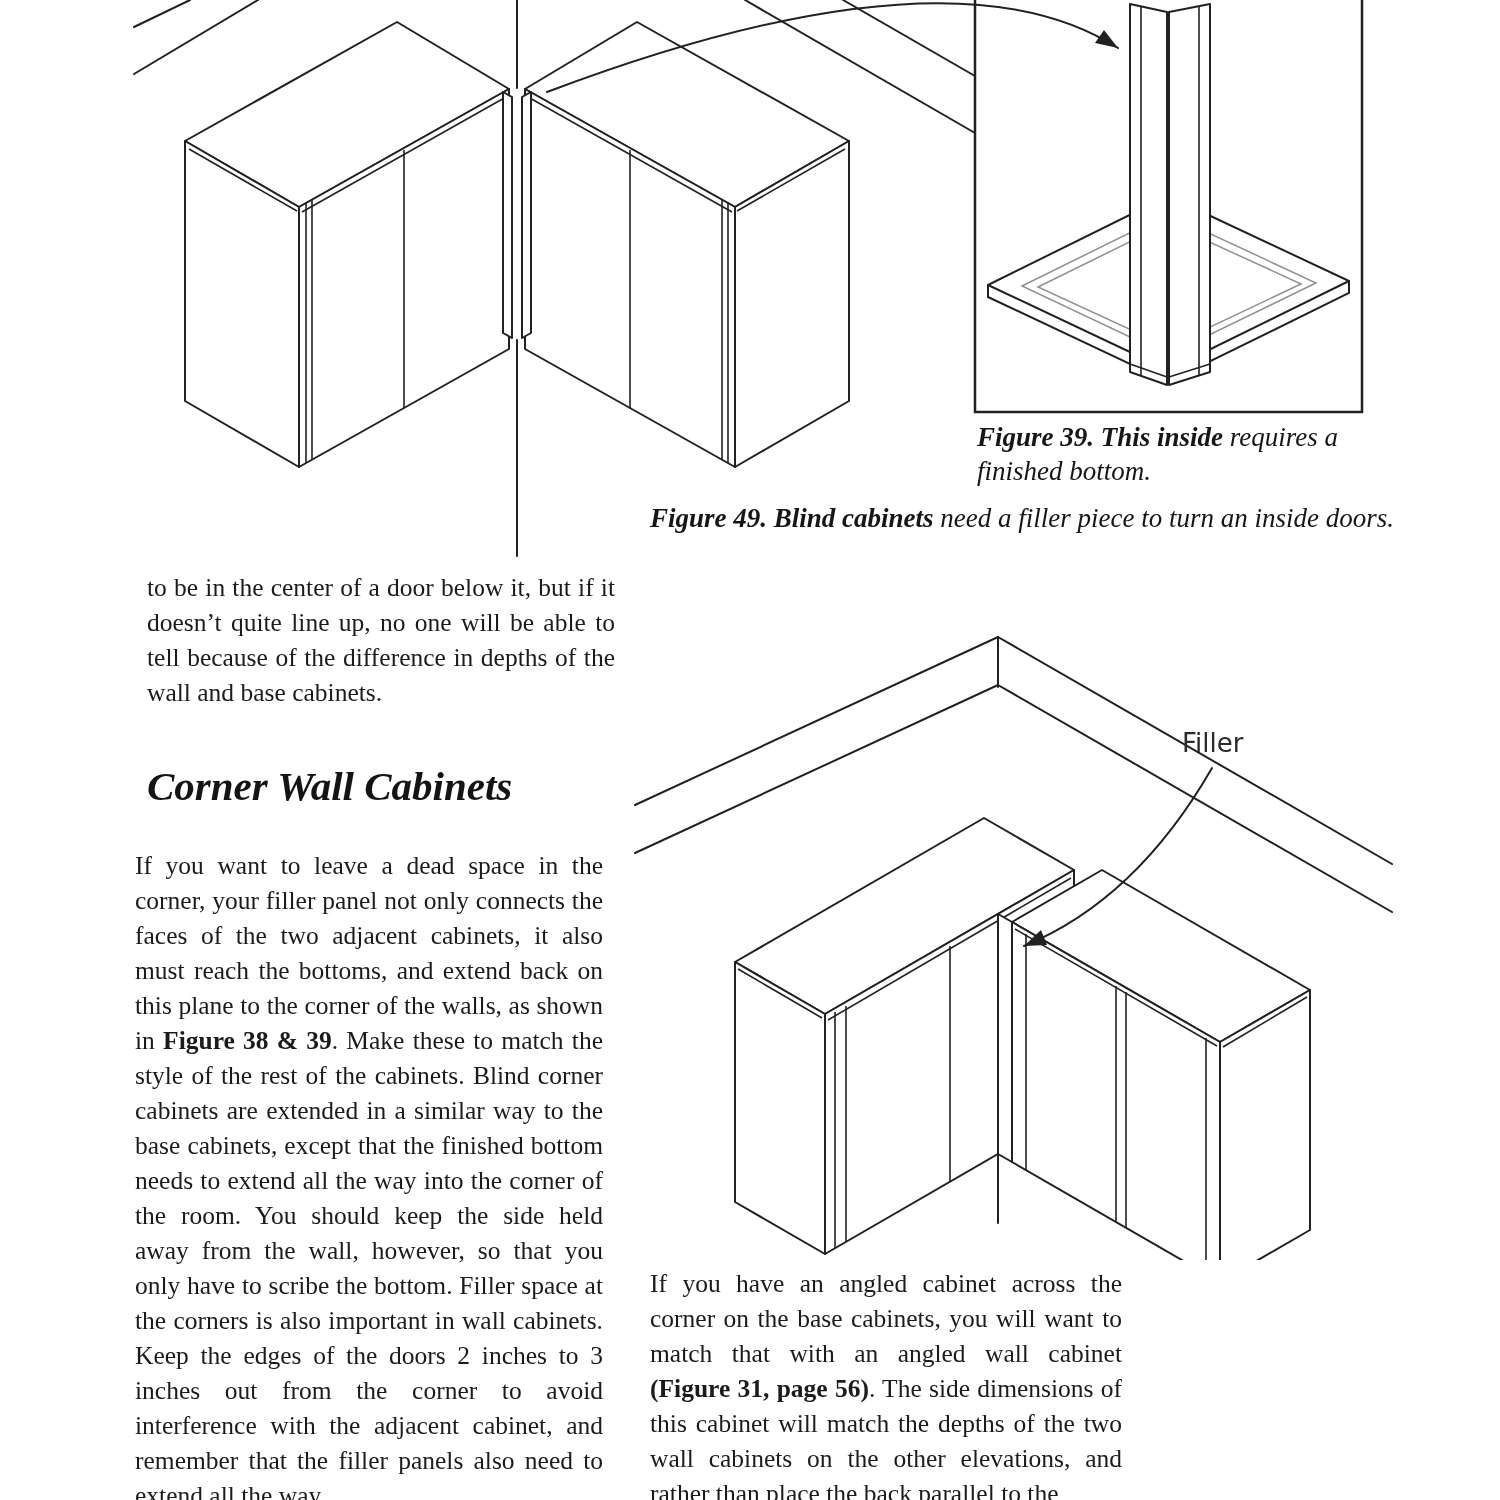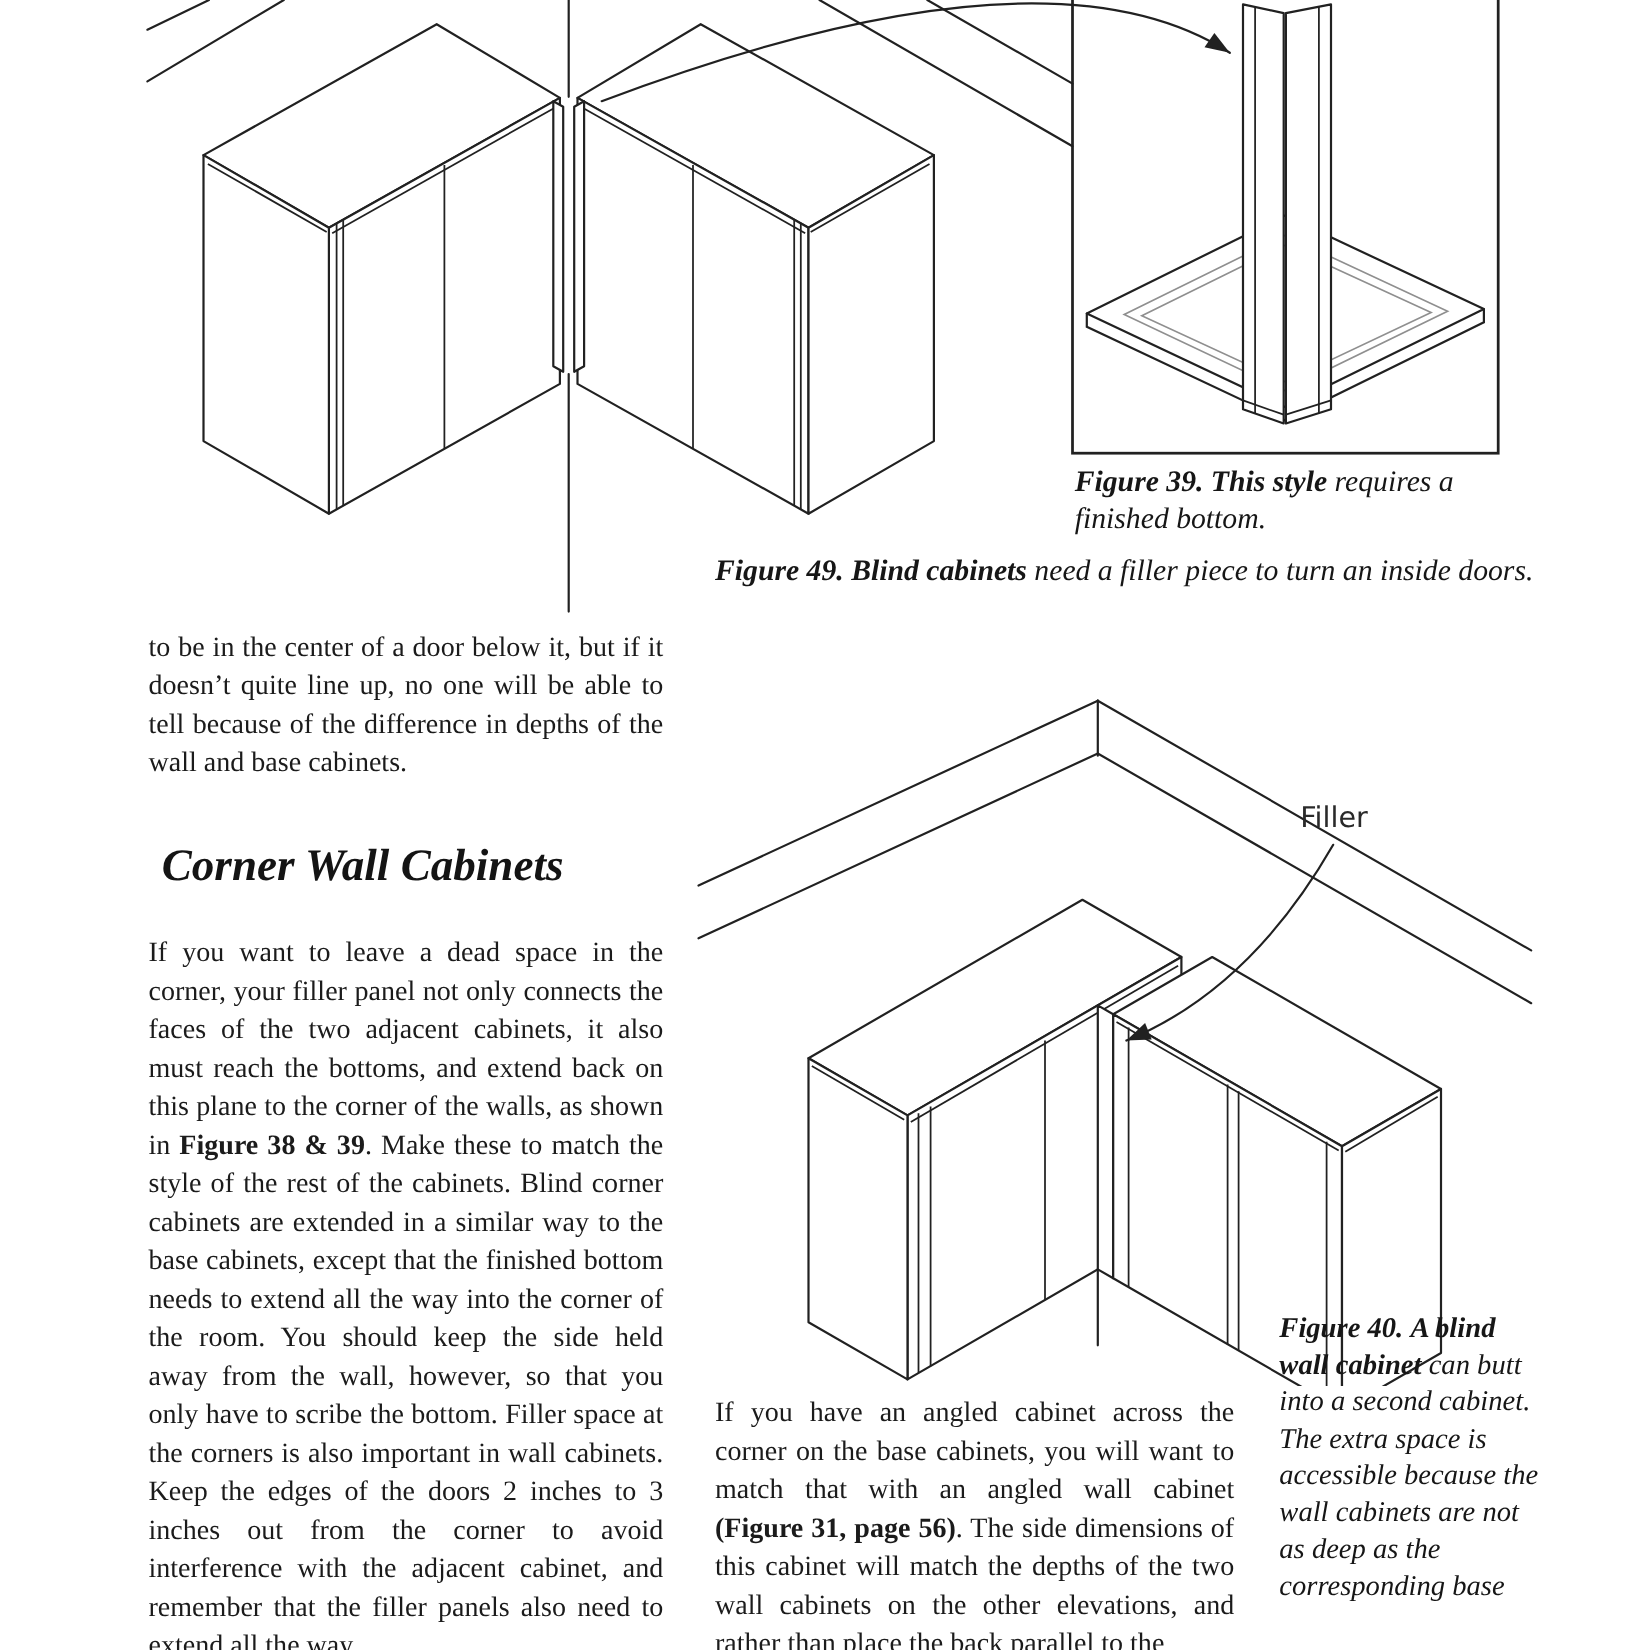--- a/index.html
+++ b/index.html
@@ -122,29 +122,29 @@
     </g>
 
     <g>
       <path class="drawline" d="M 547,92 Q 950,-60 1118,48"></path>
       <polygon class="arrowfill" points="1118,48 1095,43 1104,30"></polygon>
     </g>
   </svg>
 
   <div class="caption" style="left:977px; top:420px; width:362px;">
     <span class="cap-label">Figure 39.</span>
-    <span class="cap-bold">This style</span><span> requires a finished bottom.</span>
+    <span class="cap-bold">This inside</span><span> requires a finished bottom.</span>
   </div>
 
   <div class="caption nowrap" style="left:650px; top:501px;">
     <span class="cap-label">Figure 49.</span>
     <span class="cap-bold">Blind cabinets</span><span> need a filler piece to turn an inside doors.</span>
   </div>
 
-  <div class="bodytext" style="left:135px; top:570px; width:468px;">
+  <div class="bodytext" style="left:147px; top:570px; width:468px;">
     <span>to be in the center of a door below it, but if it doesn’t quite line up, no one will be able to tell because of the difference in depths of the wall and base cabinets.</span>
   </div>
 
   <div class="heading" style="left:137px; top:762px;margin-left:10px;">Corner Wall Cabinets</div>
 
   <div class="bodytext" style="left:135px; top:848px; width:468px;">
     <span>If you want to leave a dead space in the corner, your filler panel not only connects the faces of the two adjacent cabinets, it also must reach the bottoms, and extend back on this plane to the corner of the walls, as shown in </span><span class="bold">Figure 38 &amp; 39</span><span>. Make these to match the style of the rest of the cabinets. Blind corner cabinets are extended in a similar way to the base cabinets, except that the finished bottom needs to extend all the way into the corner of the room. You should keep the side held away from the wall, however, so that you only have to scribe the bottom. Filler space at the corners is also important in wall cabinets. Keep the edges of the doors 2 inches to 3 inches out from the corner to avoid interference with the adjacent cabinet, and remember that the filler panels also need to extend all the way</span>
   </div>
 
   <svg class="fig-svg" style="left:620px; top:580px;" width="880" height="680" viewBox="0 0 880 680">
@@ -184,22 +184,18 @@
 
     <path class="drawline" d="M 378,574 L 378,643"></path>
 
     <g>
       <text class="fillerlabel" x="562" y="172">Filler</text>
       <path class="drawline" d="M 592,188 Q 516,320 404,366"></path>
       <polygon class="arrowfill" points="404,366 421,350 427,365"></polygon>
     </g>
   </svg>
 
-  <div class="caption caption-40" style="left:1163px; top:1190px; width:240px;">
-    <span class="cap-label">Figure 40.</span>
-    <span class="cap-bold">A blind wall cabinet</span><span> can butt into a second cabinet. The extra space is accessible because the wall cabinets are not as deep as the corresponding base</span>
-  </div>
 
   <div class="bodytext" style="left:650px; top:1266px; width:472px;">
     <span>If you have an angled cabinet across the corner on the base cabinets, you will want to match that with an angled wall cabinet </span><span class="bold">(Figure 31, page 56)</span><span>.  The side dimensions of this cabinet will match the depths of the two wall cabinets on the other elevations, and rather than place the back parallel to the</span>
   </div>
 
 </div>
 
 </body></html>

